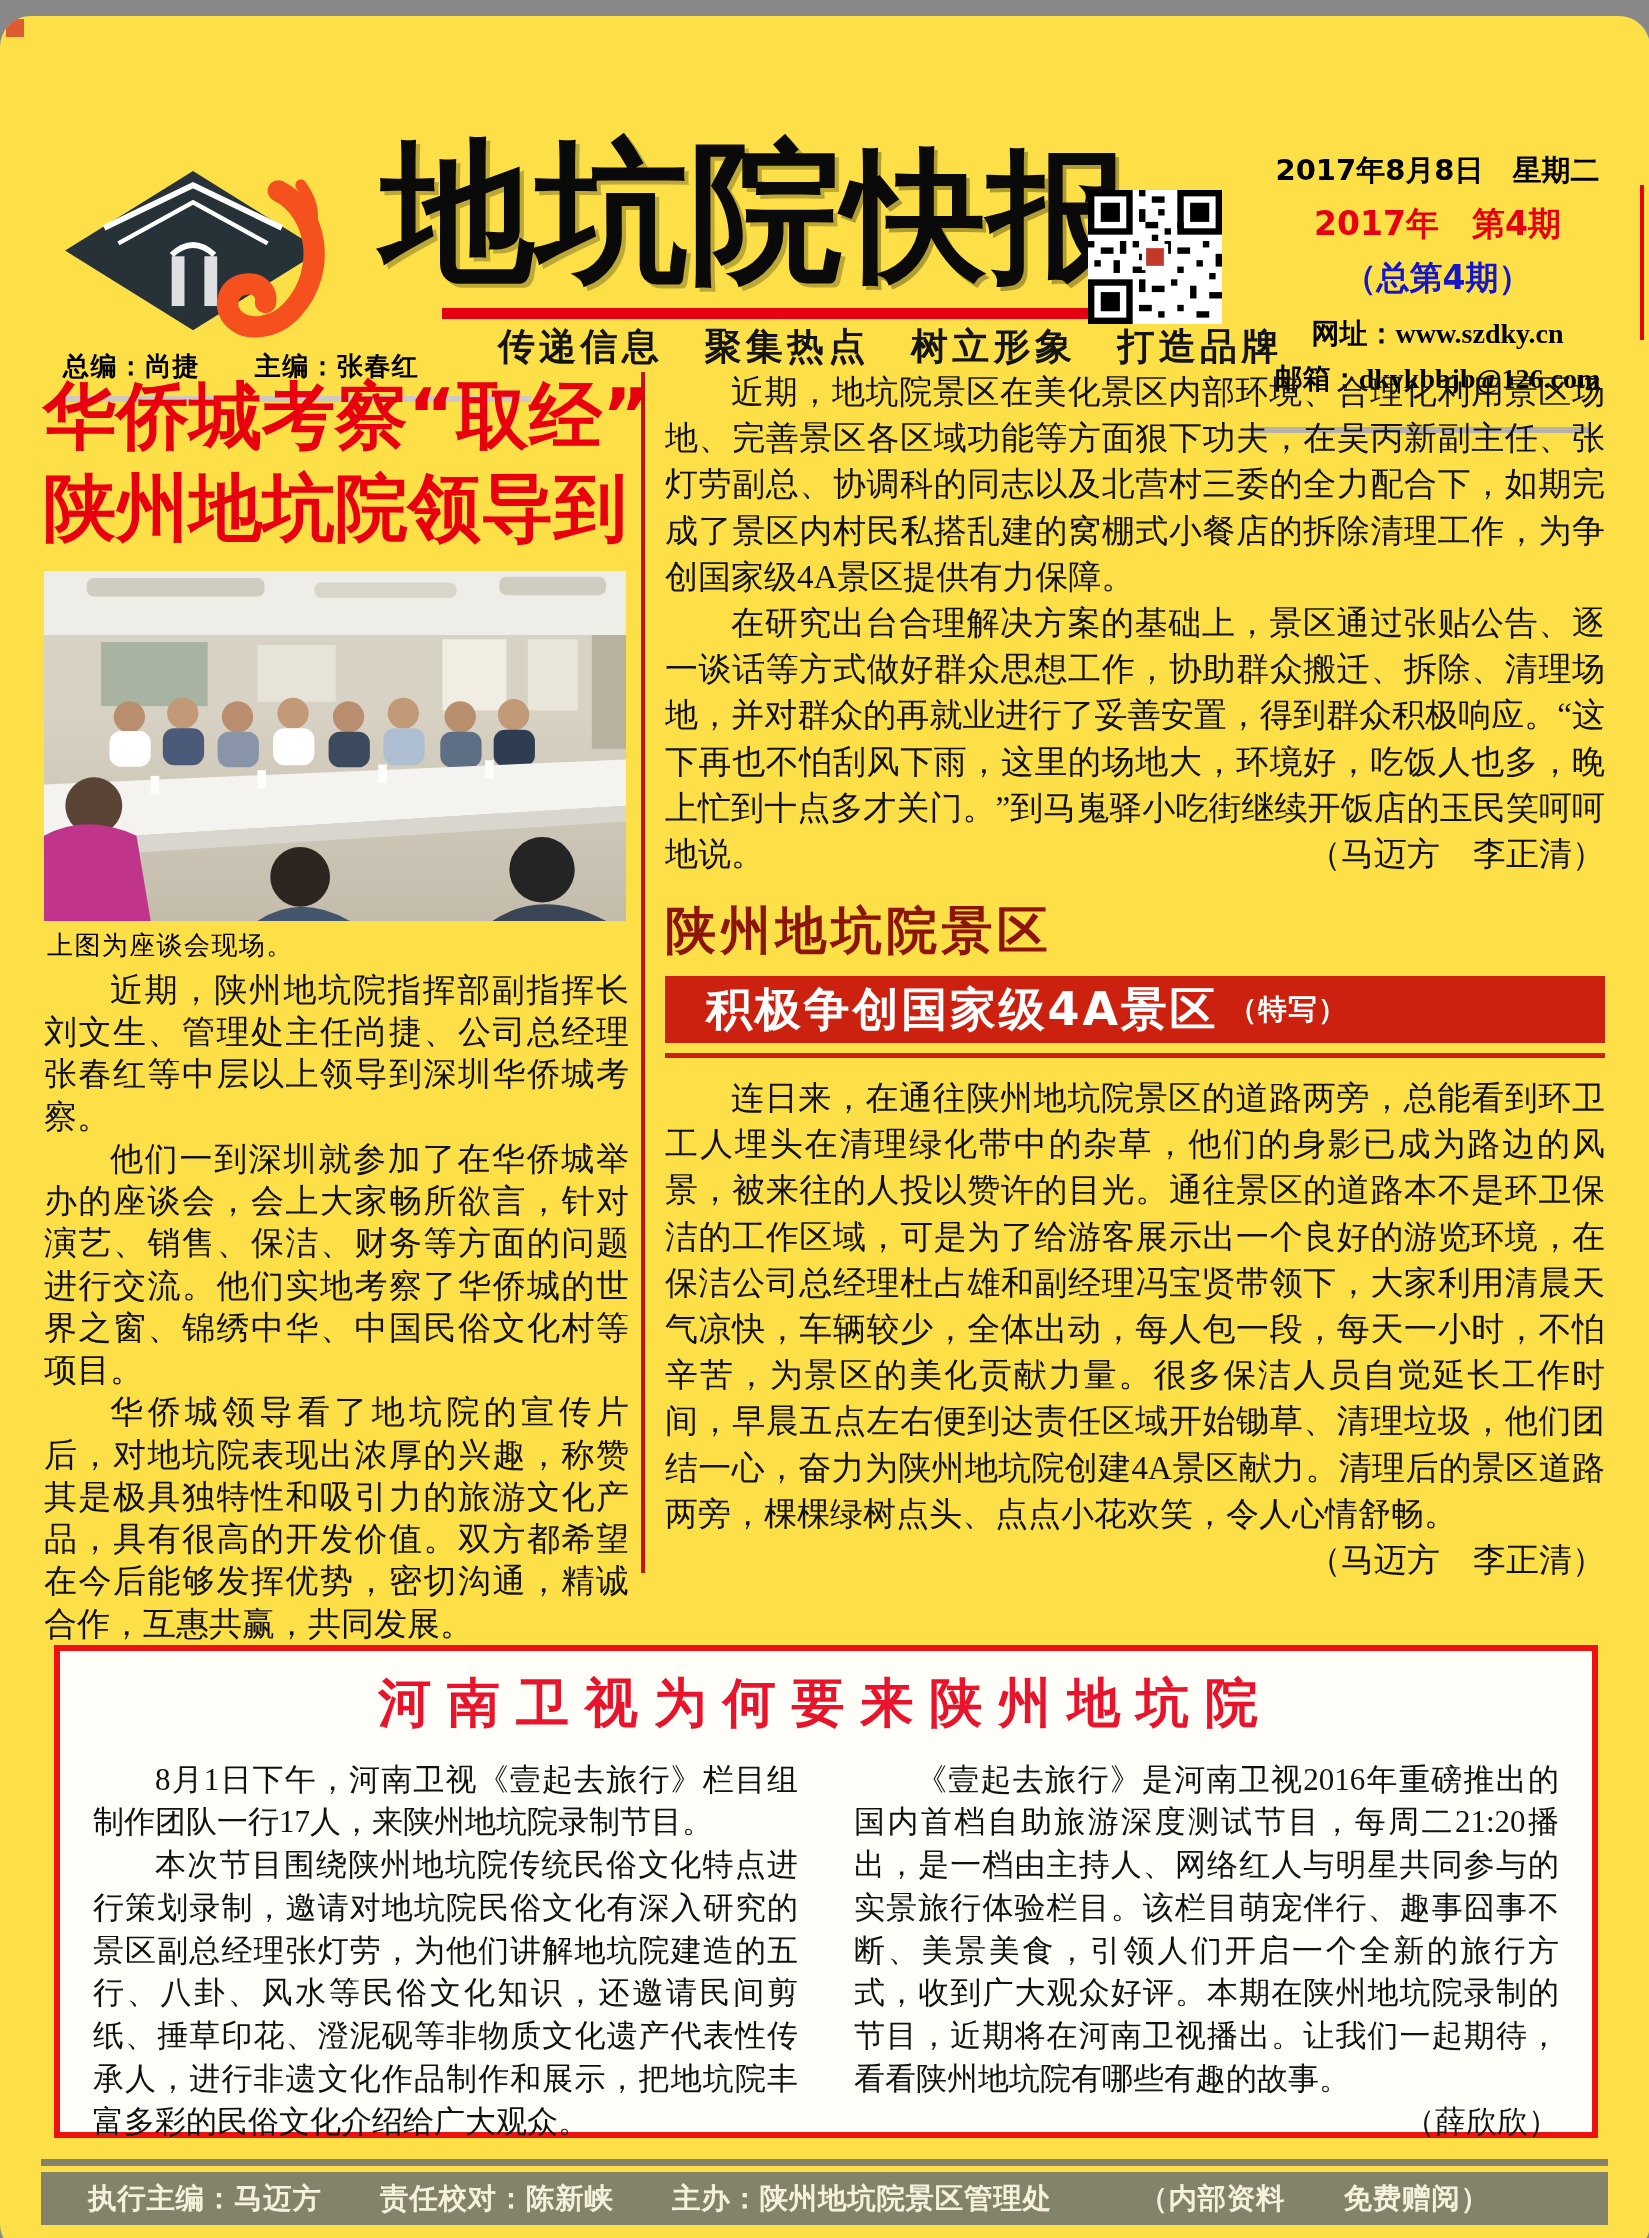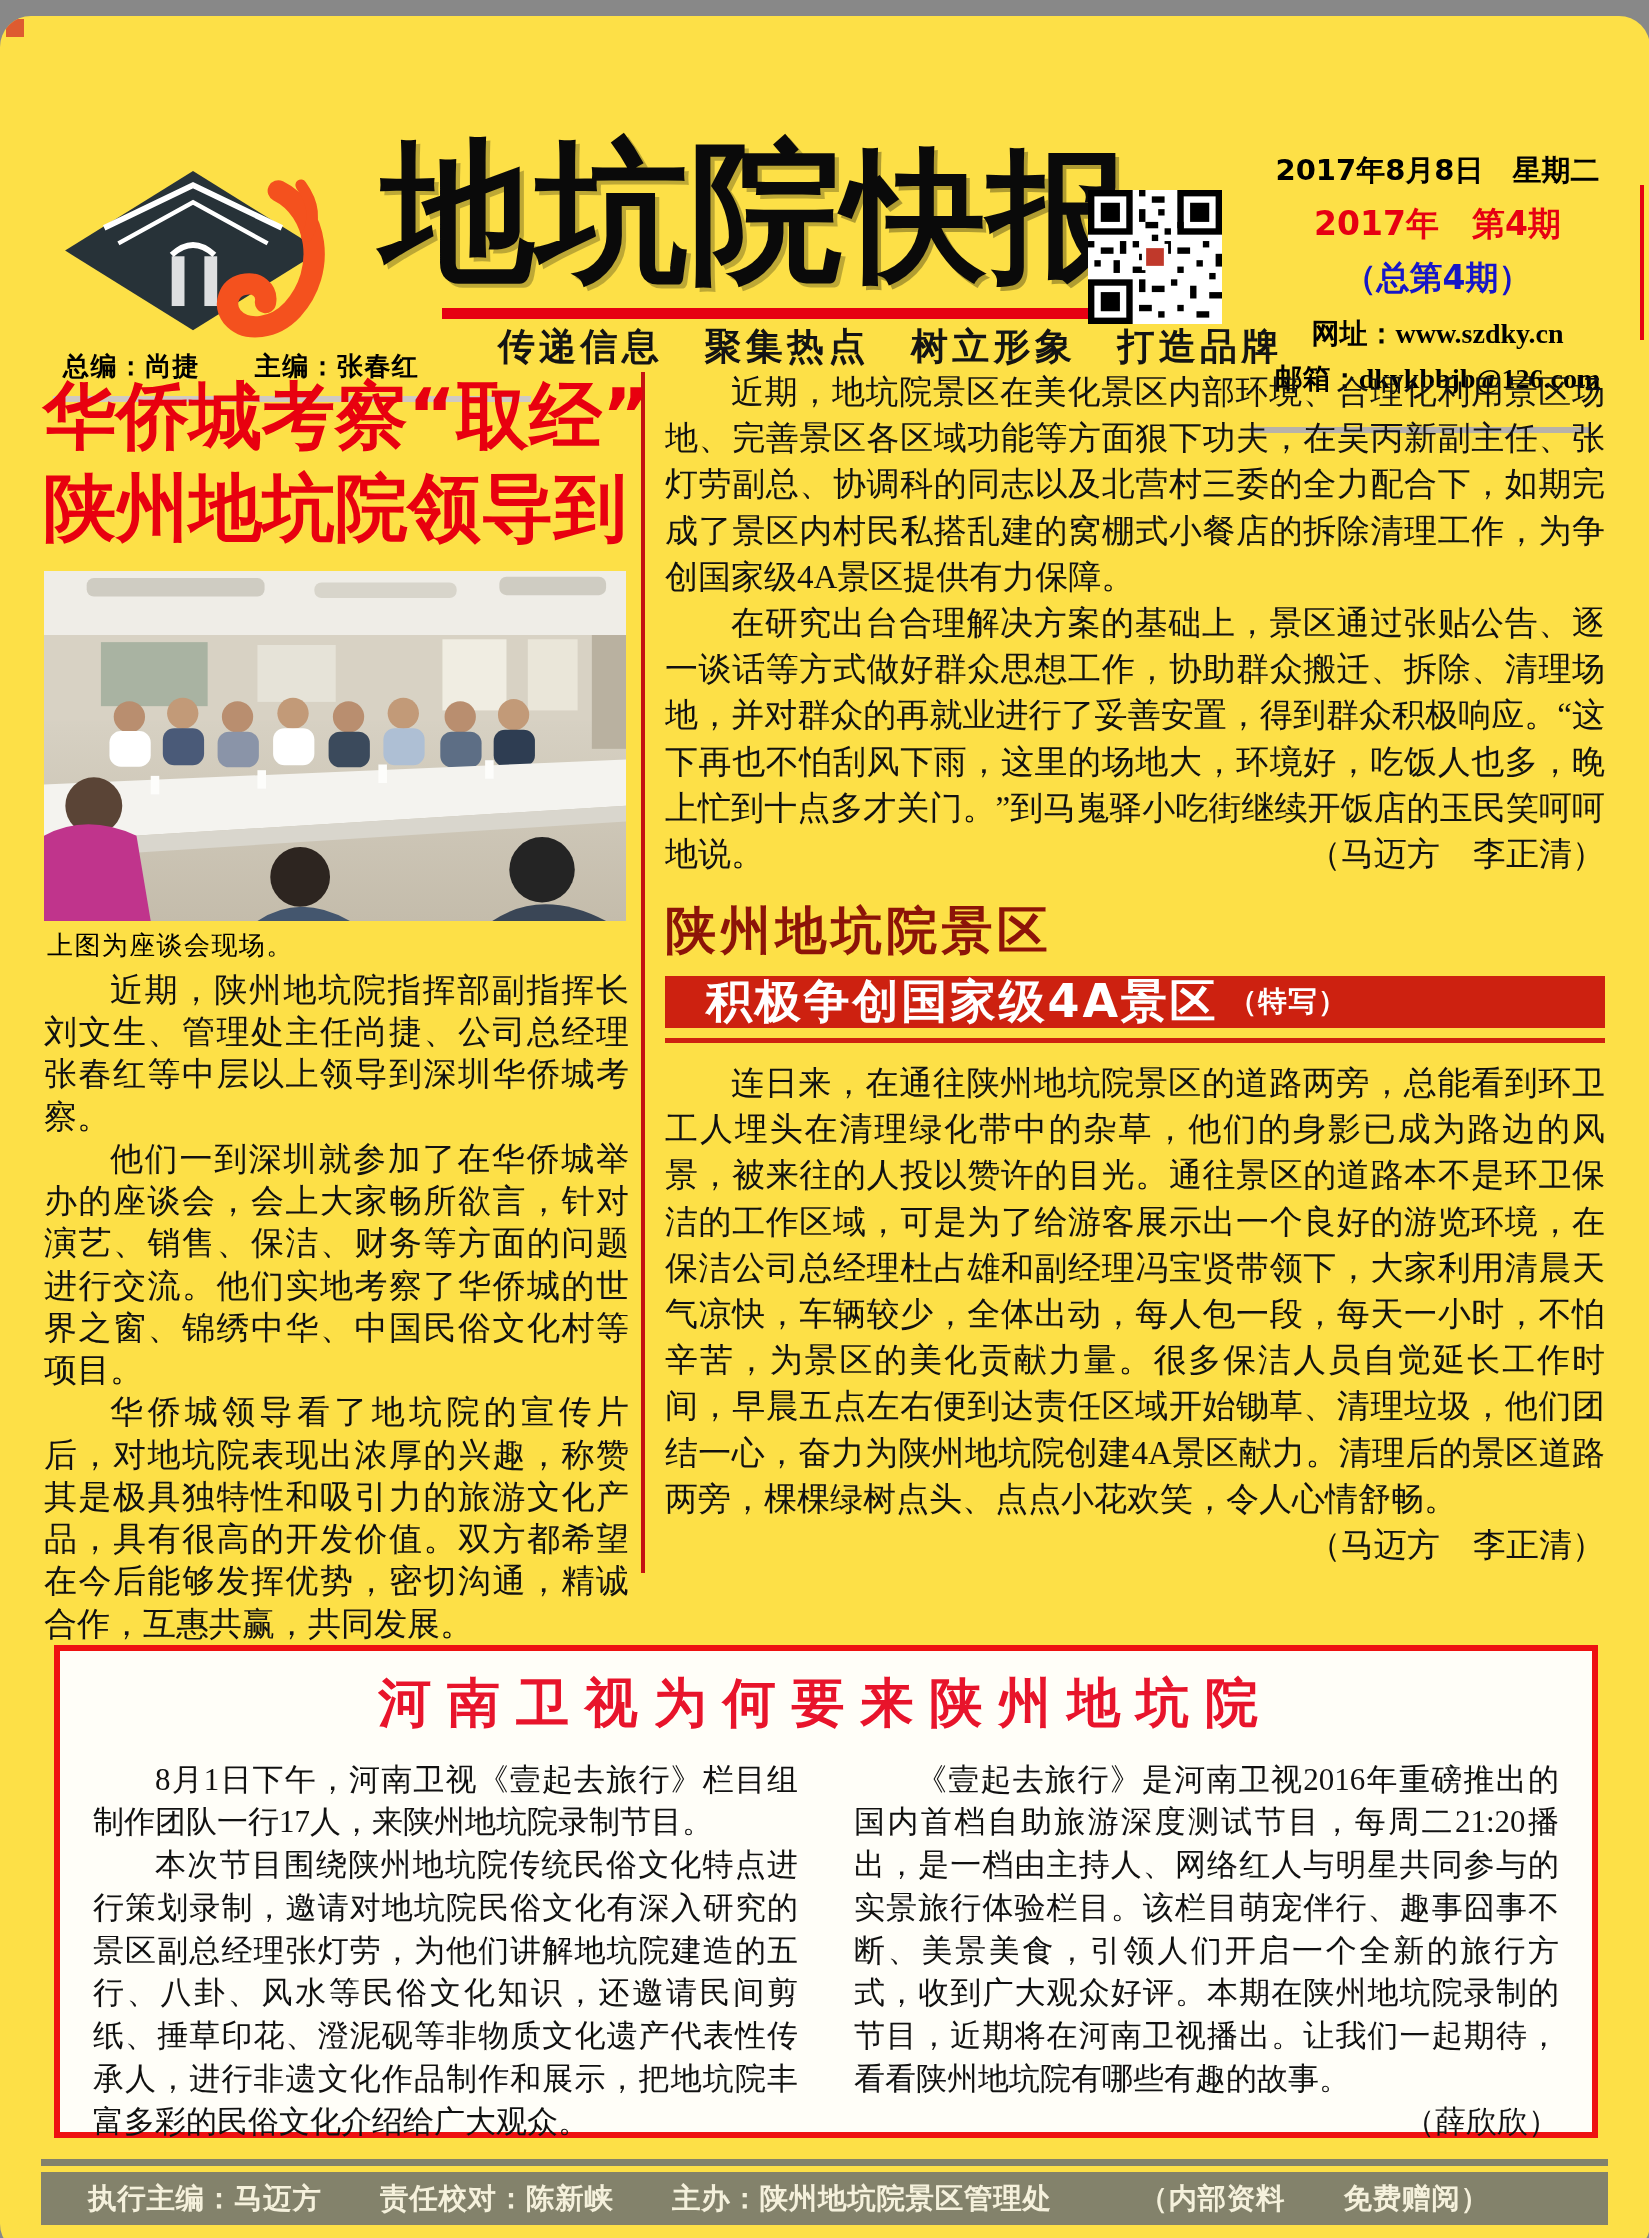--- a/index.html
+++ b/index.html
@@ -37,21 +37,21 @@
     font-size:73px;line-height:1.26;color:#e8000f;white-space:nowrap;}
   .photo{left:44px;top:555px;width:582px;height:350px;}
   .caption{left:47px;top:912px;font-size:26px;color:#000;letter-spacing:1.4px;}
   .left-body{left:44px;top:953px;width:585px;font-size:33px;line-height:1.28;text-align:justify;}
   .left-body p{margin:0;text-indent:2em;}
   .byline{float:right;}
   .right-col{left:665px;top:353px;width:940px;}
   .rt-p{margin:0;font-size:33px;line-height:1.4;text-align:justify;text-indent:2em;}
   .kicker{margin-top:20px;font-weight:900;font-size:51px;letter-spacing:4.3px;color:#8c1408;
     font-family:"DejaVu Serif","Liberation Serif",serif;}
-  .banner{margin-top:10px;height:52px;background:#cd2110;color:#fff;display:flex;align-items:center;}
+  .banner{margin-top:10px;height:67px;background:#cd2110;color:#fff;display:flex;align-items:center;}
   .banner-title{font-family:"DejaVu Sans","Liberation Sans",sans-serif;font-weight:900;
     font-size:46px;letter-spacing:2.8px;padding-left:41px;}
   .banner-note{font-weight:700;font-size:28.5px;margin-left:10px;letter-spacing:1.4px;}
   .banner-rule{margin-top:10px;height:5px;background:#cd2110;}
   .feature-p{margin-top:17px;}
   
   .tv-box{left:54px;top:1629px;width:1532px;height:481px;border:6.4px solid #ee1111;background:#fffef8;}
   .tv-title{margin-top:17px;text-align:center;font-weight:900;font-size:53px;color:#e8142b;
     letter-spacing:.30em;font-family:"DejaVu Serif","Liberation Serif",serif;white-space:nowrap;}
   .tv-cols{display:flex;gap:56px;padding:18.5px 33px 0 33px;}

